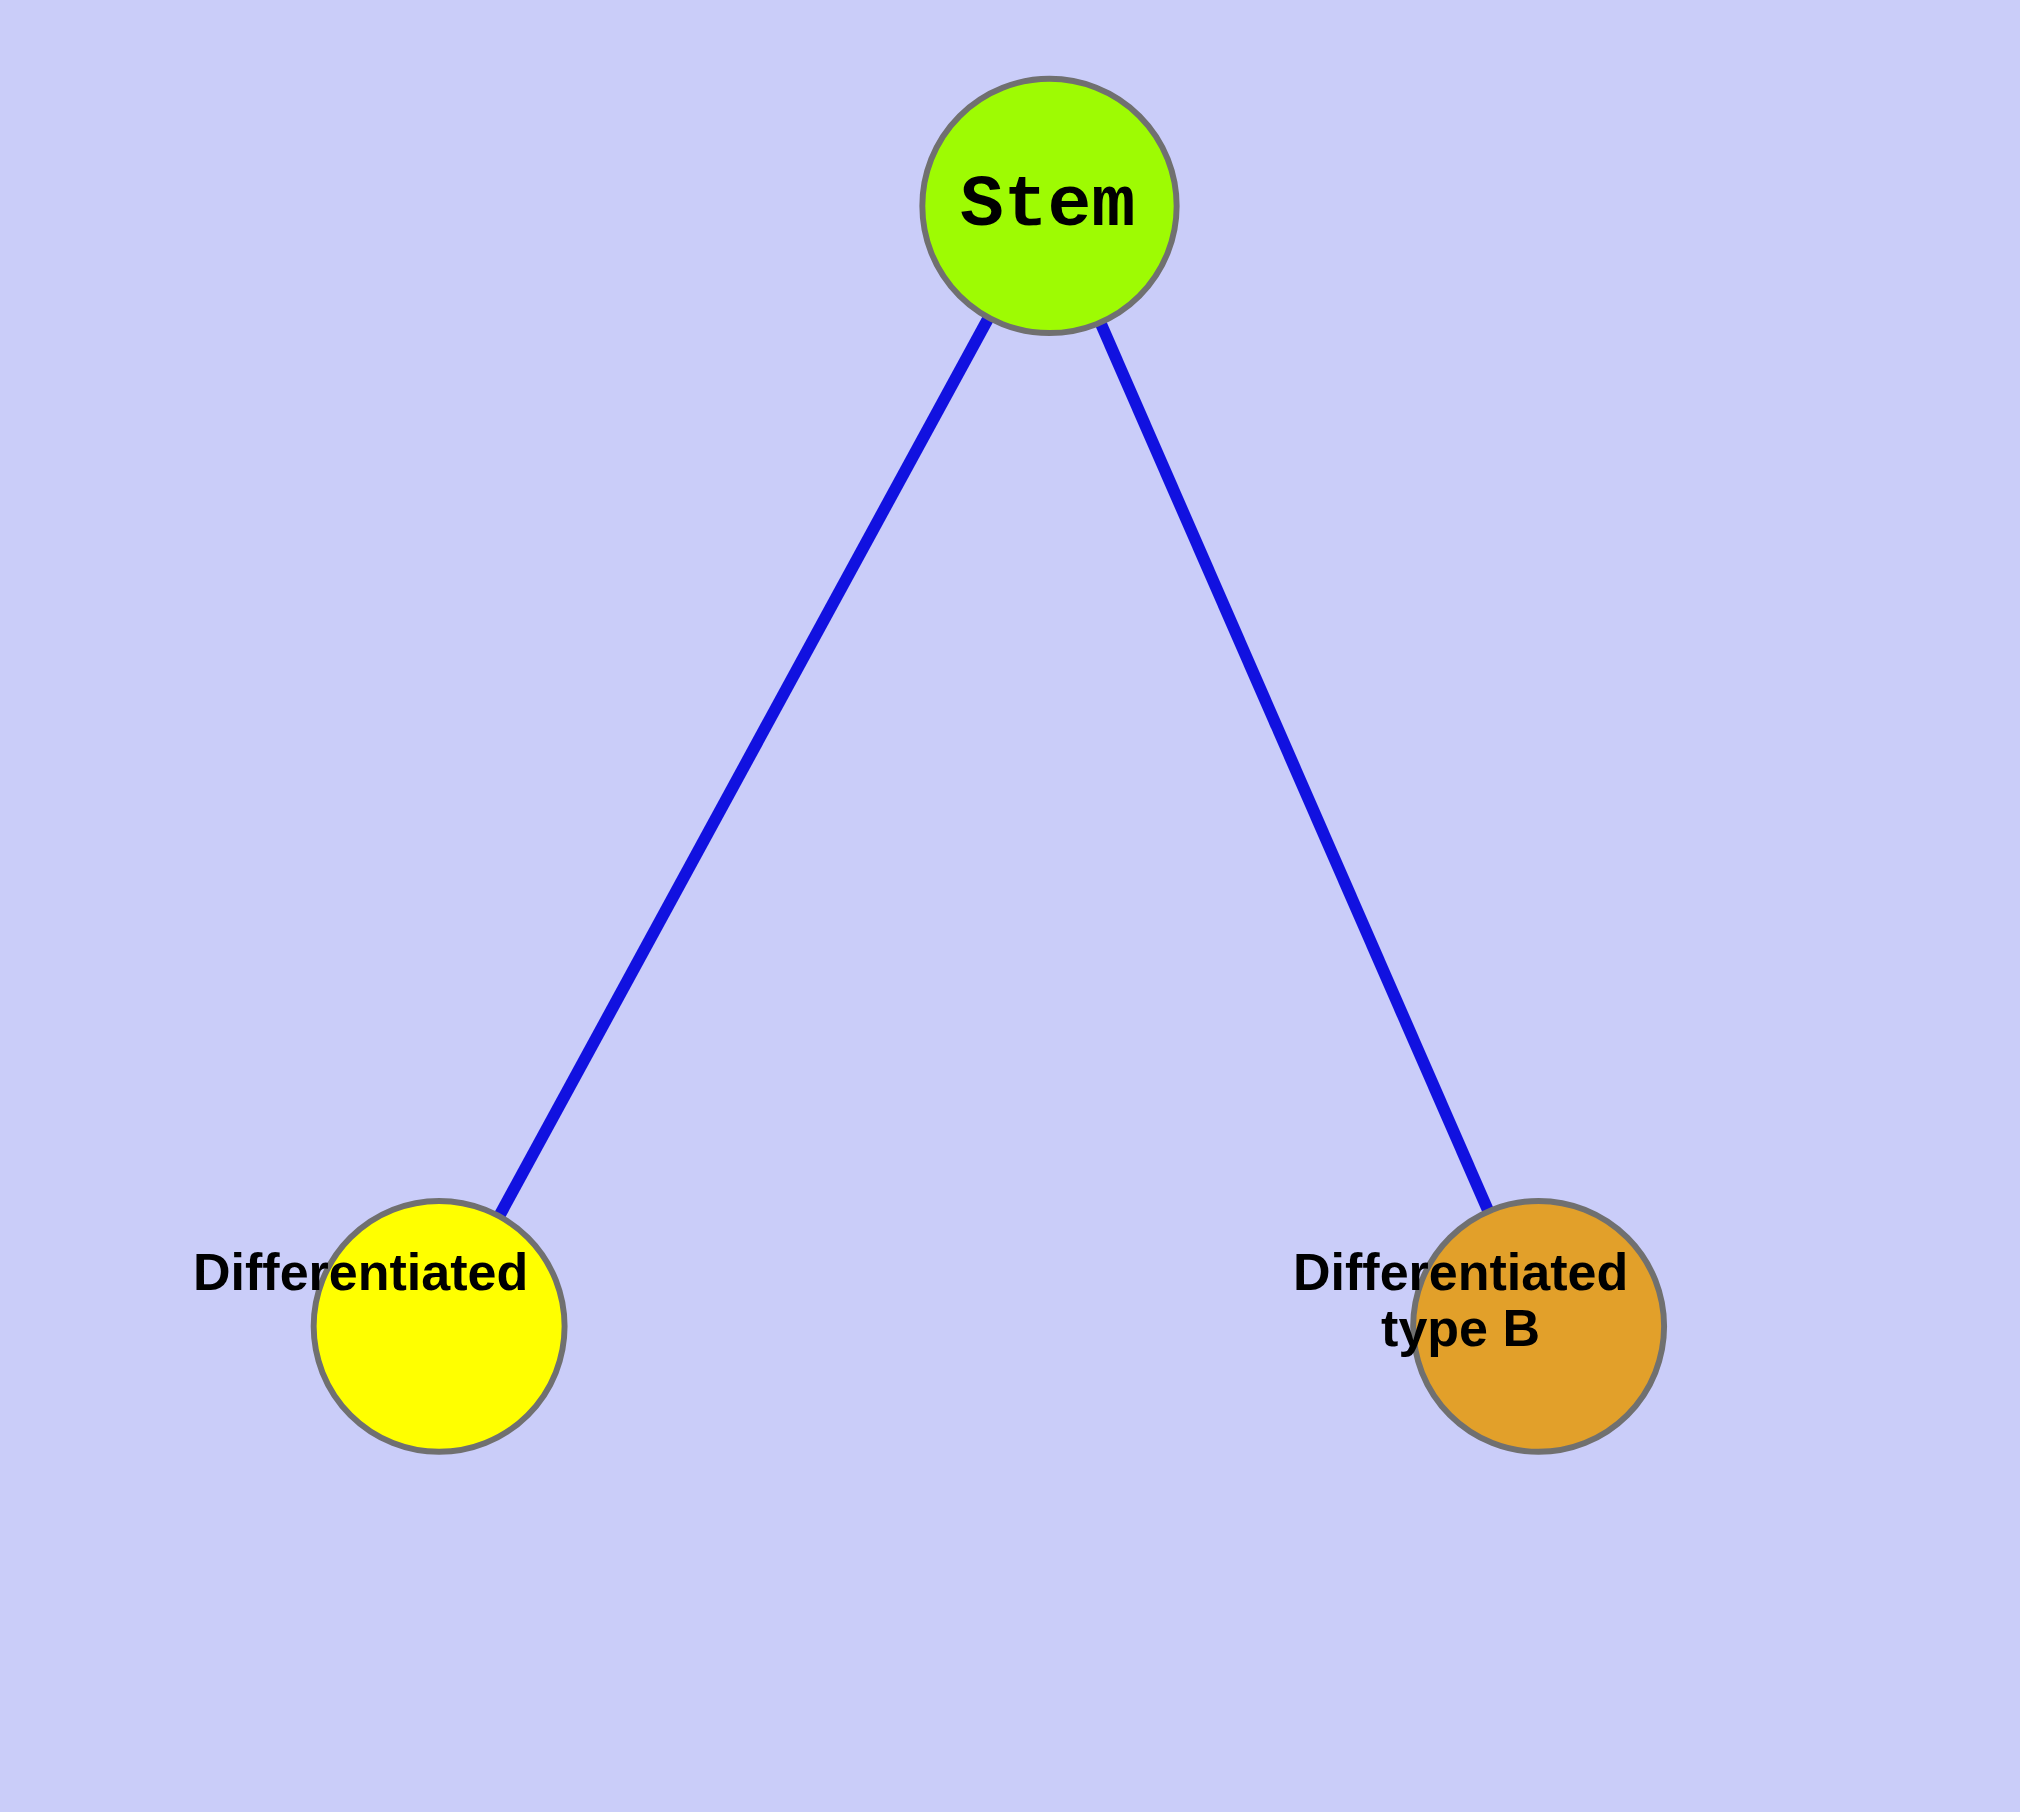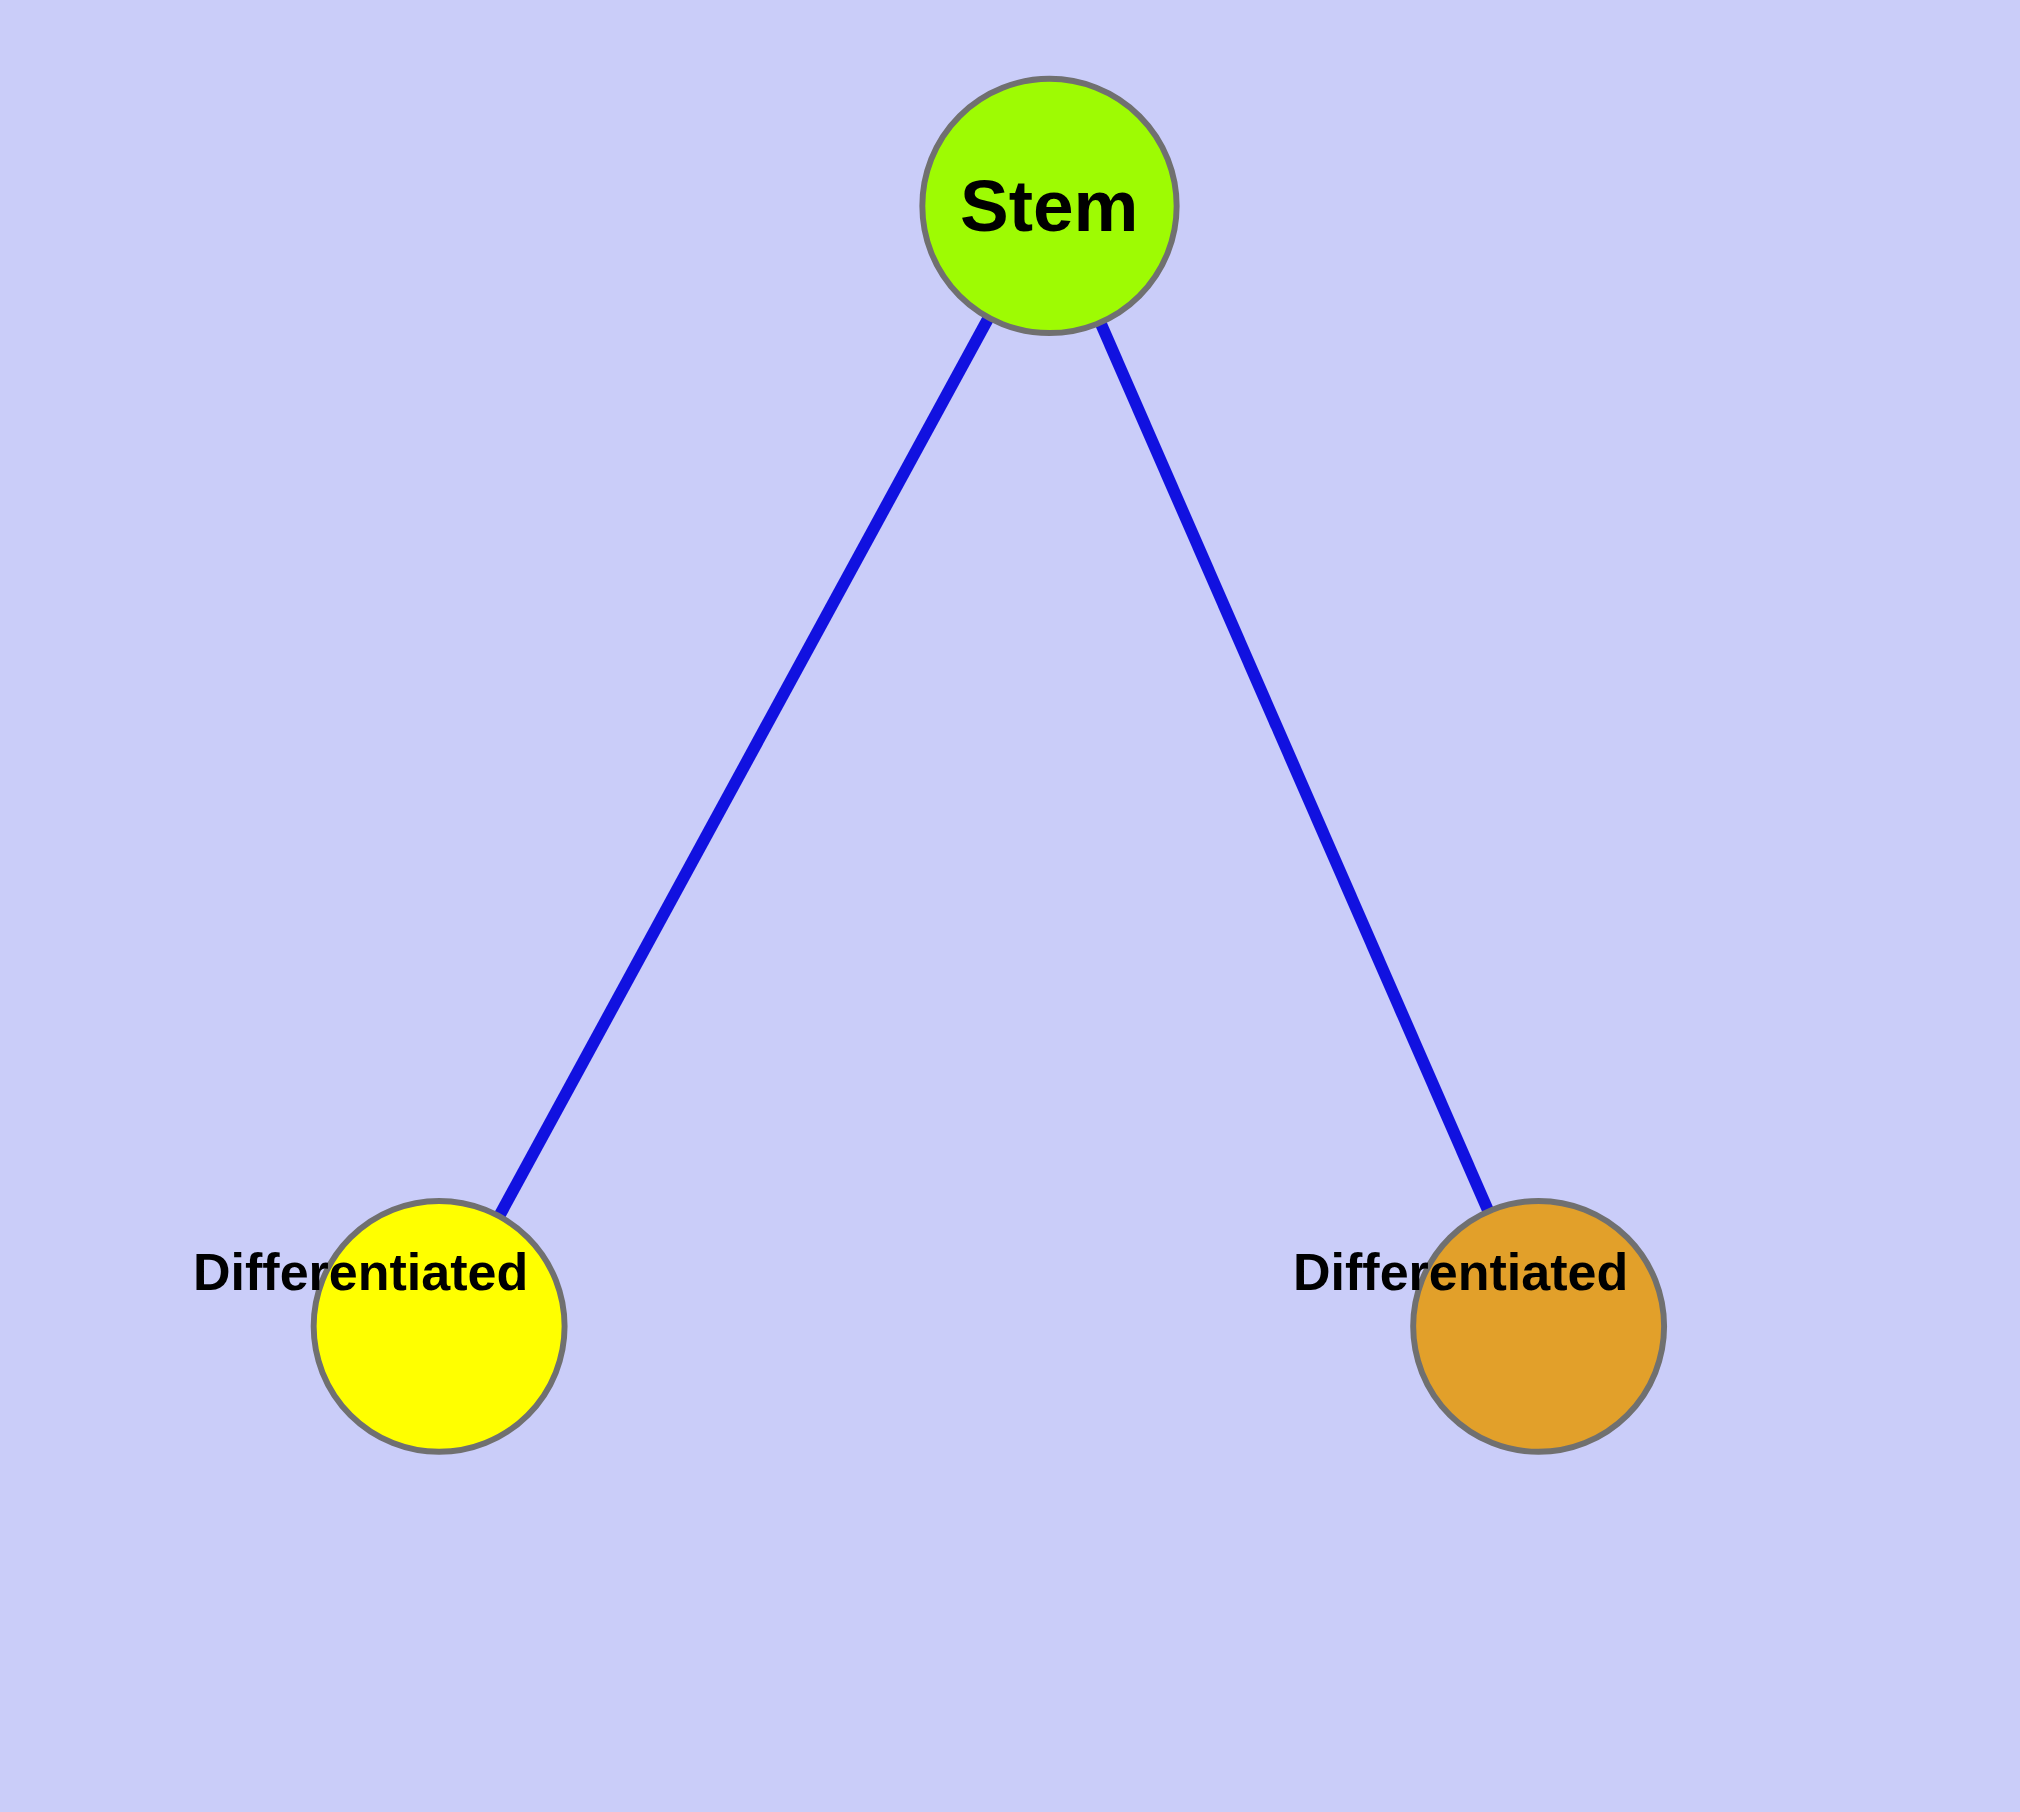--- a/index.html
+++ b/index.html
@@ -55,18 +55,18 @@
         <line x1="1238" y1="243" x2="1815" y2="1565" stroke="#1111e0" stroke-width="14" stroke-linecap="butt"></line>
       </g>
     <g id="node-layer">
         <circle cx="1238" cy="243" r="150" fill="#9efb03" stroke="#707070" stroke-width="7"></circle>
         <circle cx="518" cy="1565" r="148" fill="#ffff00" stroke="#707070" stroke-width="7"></circle>
         <circle cx="1815" cy="1565" r="148" fill="#e2a02a" stroke="#707070" stroke-width="7"></circle>
       </g>
   </svg>
 
   <div id="label-layer">
-      <div class="node-label root" style="left: 960px; top: 167px;"><div>Stem</div></div>
+      <div class="node-label root" style="left: 960px; top: 167px; font-family: Liberation Mono, monospace;"><div>Stem</div></div>
       <div class="node-label leaf" style="left: 193px; top: 1244px;"><div>Differentiated</div></div>
-      <div class="node-label leaf" style="left: 1293px; top: 1244px;"><div>Differentiated</div></div>
+      <div class="node-label leaf" style="left: 1293px; top: 1244px;"><div>Differentiated</div><div>type B</div></div>
     </div>
 </div>
 
 
 </body></html>

